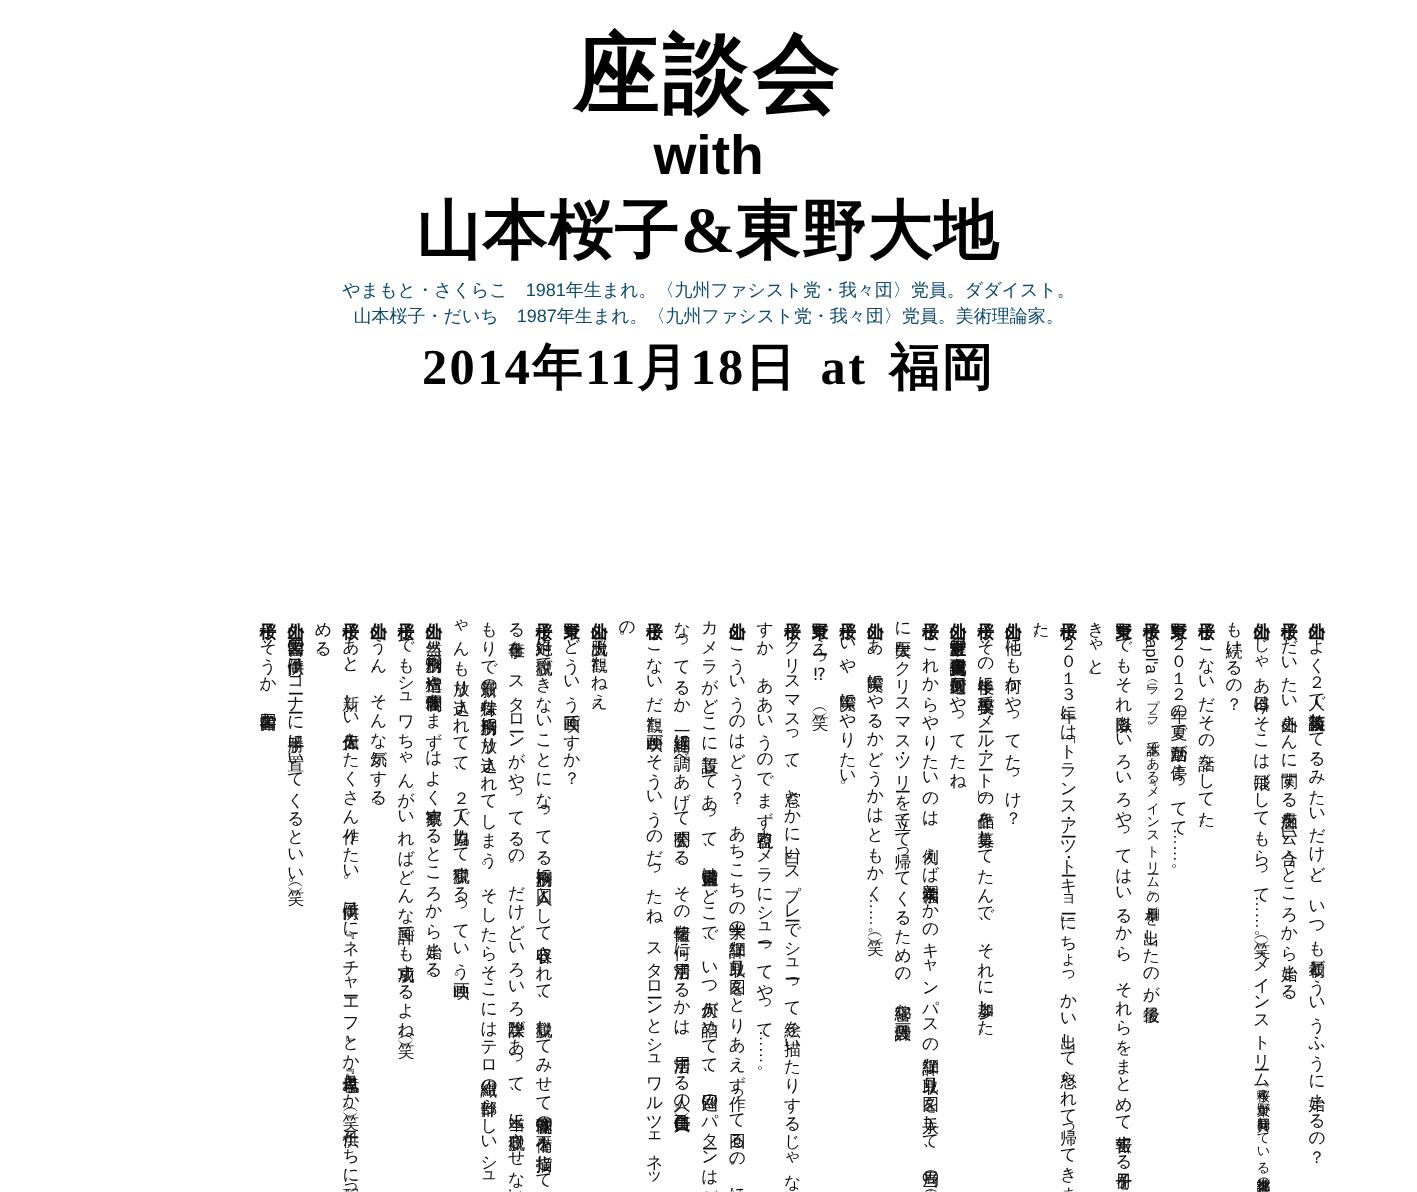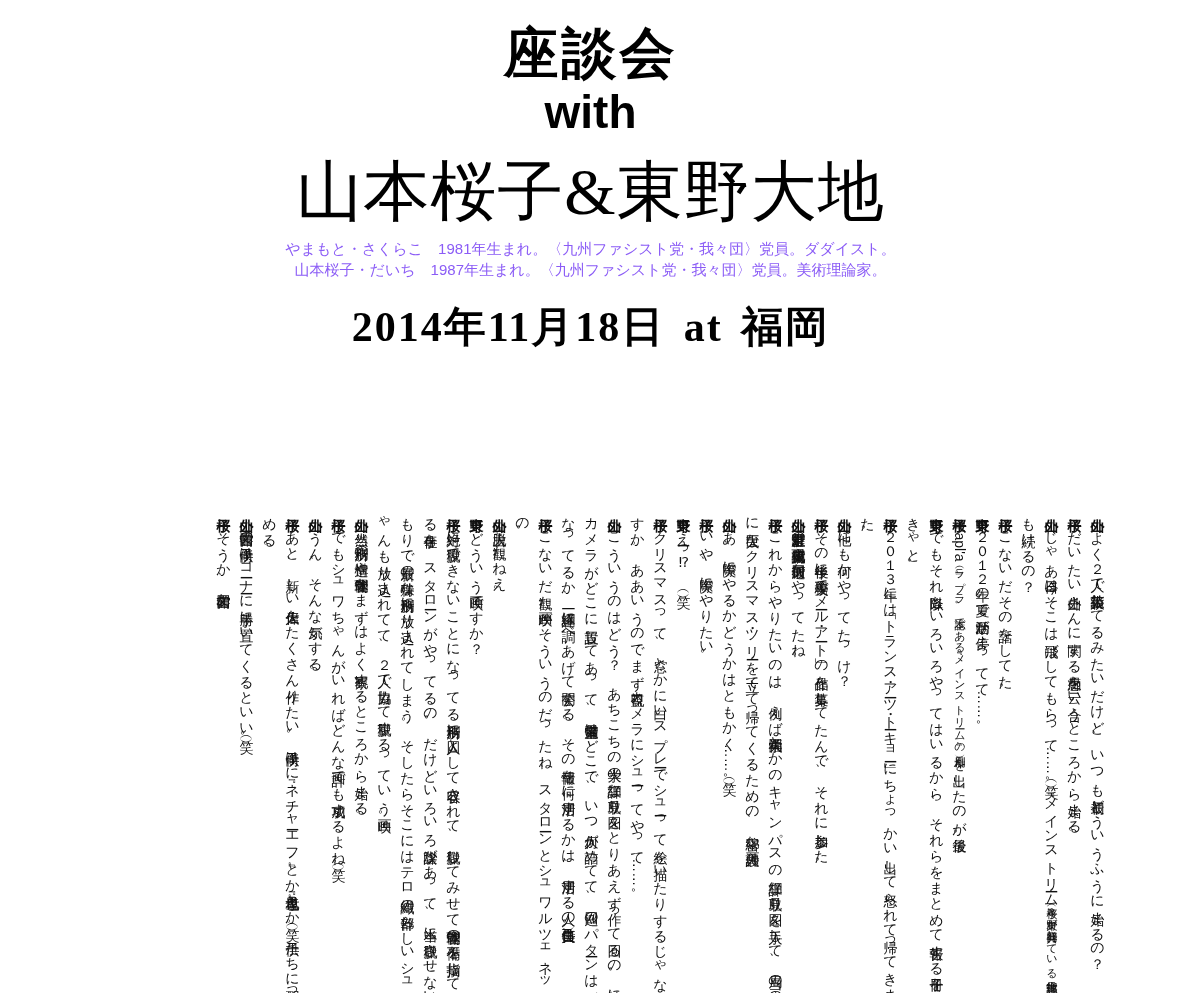--- a/index.html
+++ b/index.html
@@ -15,55 +15,55 @@
     overflow: hidden;
     font-family: "Liberation Sans", "DejaVu Sans", sans-serif;
   }
   .page { width: 100%; height: 100%; position: relative; }
 
   
   header { text-align: center; }
   .title {
     font-family: "Liberation Serif", "DejaVu Serif", serif;
     font-weight: bold;
-    font-size: 55px;
+    font-size: 72px;
     line-height: 1.0;
     letter-spacing: 3px;
     margin: 26px 0 0 0;
   }
   .with-line {
     font-family: Liberation Sans, sans-serif;
     font-weight: bold;
     font-size: 46px;
     line-height: 1.0;
     margin-top: 8px;
   }
   .names {
     font-family: "Liberation Serif", "DejaVu Serif", serif;
-    font-weight: normal;
-    font-size: 66px;
+    font-weight: bold;
+    font-size: 54px;
     line-height: 1.0;
     letter-spacing: 1px;
-    margin: 24px 0 0 0;
+    margin: 13px 0 0 0;
   }
   .profiles {
     margin-top: 14px;
     font-size: 15px;
     line-height: 20.5px;
-    color: #8b5cf6;
+    color: #0c4a6e;
   }
   .profiles p { margin: 0; }
   .date-line {
     font-family: "Liberation Serif", "DejaVu Serif", serif;
     font-weight: bold;
     font-size: 42px;
     line-height: 1.0;
     letter-spacing: 2px;
     word-spacing: 6px;
-    margin-top: 26px;
+    margin-top: 12px;
   }
 
   
   .dialogue {
     position: absolute;
     top: 482px;
     right: 72px;
     height: 511px;
     writing-mode: vertical-rl;
     text-orientation: mixed;

